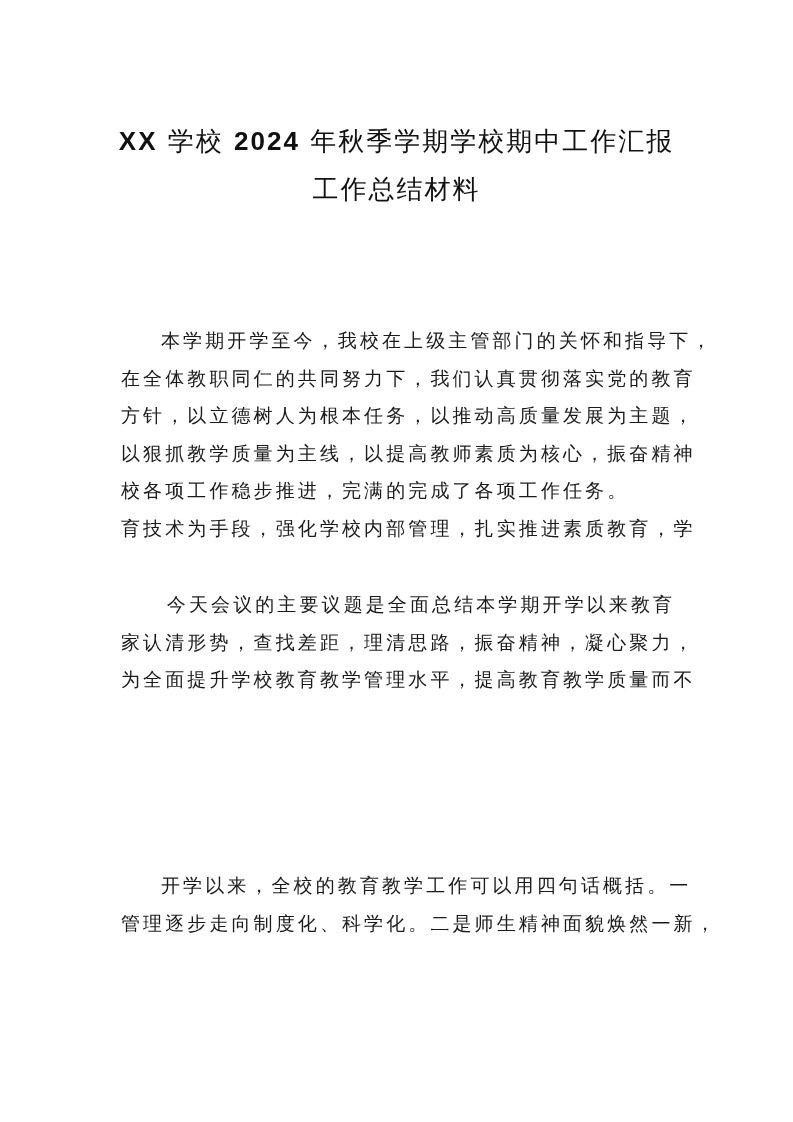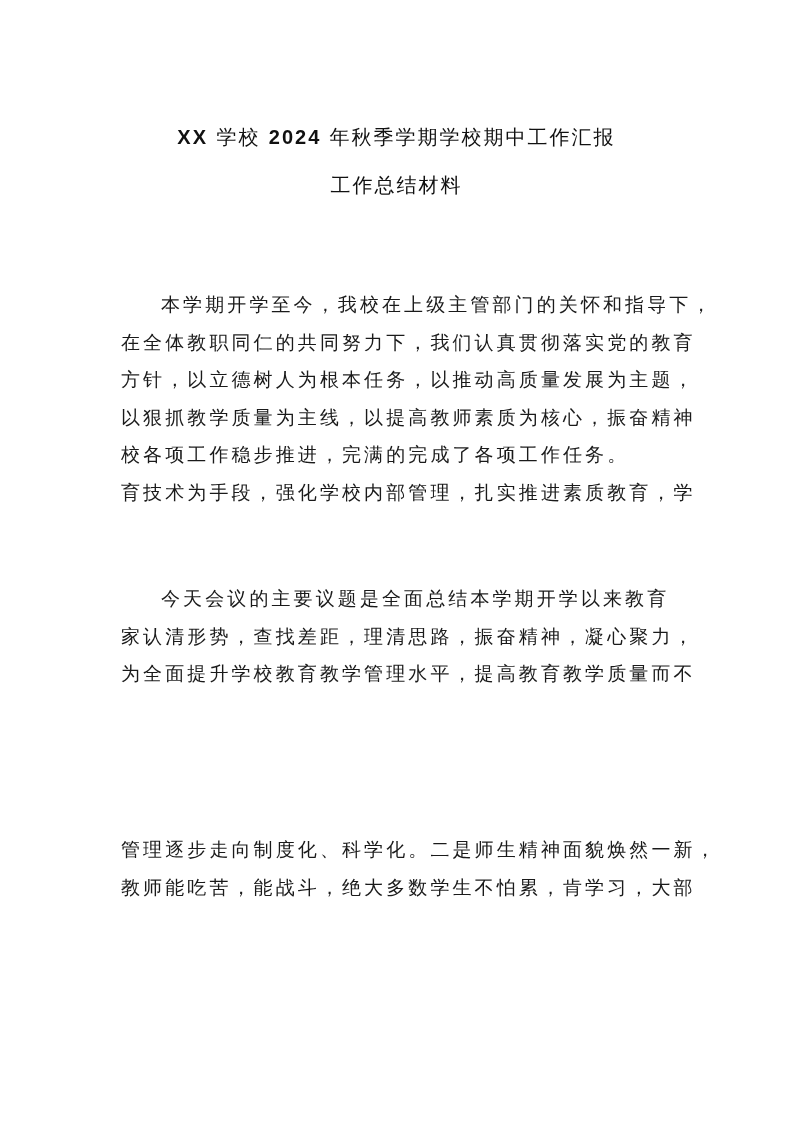--- a/index.html
+++ b/index.html
@@ -1,32 +1,32 @@
 <!DOCTYPE html>
 <html><head>
 <meta charset="utf-8">
 <style>
   html, body { margin: 0; padding: 0; background: #ffffff; }
   body { width: 793px; height: 1122px; position: relative; overflow: hidden; }
   .page { position: absolute; left: 0; top: 0; width: 793px; height: 1122px; background: #fff; }
   .title {
     position: absolute; left: 0; width: 793px; text-align: center;
-    font-family: "DejaVu Sans", sans-serif; color: #111; font-size: 20px; letter-spacing: 2px;
+    font-family: "DejaVu Sans", sans-serif; color: #111; font-size: 26px; letter-spacing: 2px;
   }
   .title .latin { font-family: "Liberation Sans", sans-serif; font-weight: bold; }
   .t1 { top: 124px; }
   .t2 { top: 172px; }
   .para {
     position: absolute; left: 121px; width: 560px;
     font-family: "DejaVu Sans", sans-serif; font-size: 19px; color: #1a1a1a;
   }
   .line { height: 37.6px; line-height: 37.6px; white-space: nowrap; letter-spacing: 3.1px; }
-  .indent { padding-left: 40px; }
+  .indent { padding-left: 40px; margin-top: 36px; }
   .p1 { top: 286px; }
-  .p2 { top: 580px; }
+  .p2 { top: 550px; text-align: center; }
   .p3 { top: 831px; }
 </style>
 </head>
 <body>
 
 <div class="page">
 
   <div class="title t1">
     <span class="latin">XX</span><span> 学校 </span><span class="latin">2024</span><span> 年秋季学期学校期中工作汇报</span>
   </div>
@@ -41,17 +41,17 @@
     <div class="line">育技术为手段，强化学校内部管理，扎实推进素质教育，学</div>
   </div>
 
   <div class="para p2">
     <div class="line indent">今天会议的主要议题是全面总结本学期开学以来教育</div>
     <div class="line">家认清形势，查找差距，理清思路，振奋精神，凝心聚力，</div>
     <div class="line">为全面提升学校教育教学管理水平，提高教育教学质量而不</div>
   </div>
 
   <div class="para p3">
+    <div class="line indent">开学以来，全校的教育教学工作可以用四句话概括。一</div>
     <div class="line">管理逐步走向制度化、科学化。二是师生精神面貌焕然一新，</div>
-    <div class="line">教师能吃苦，能战斗，绝大多数学生不怕累，肯学习，大部</div>
   </div>
 
 </div>
 
 </body></html>

